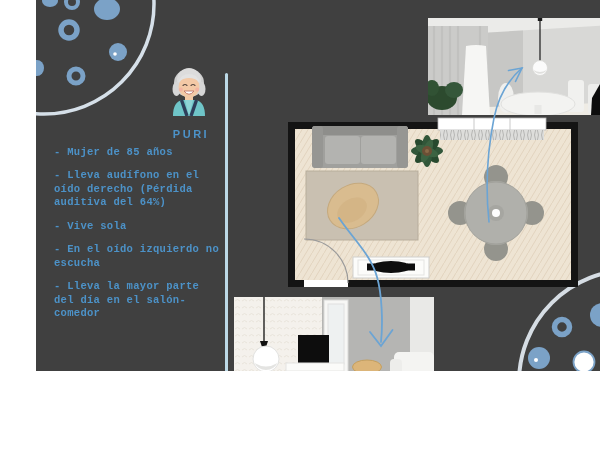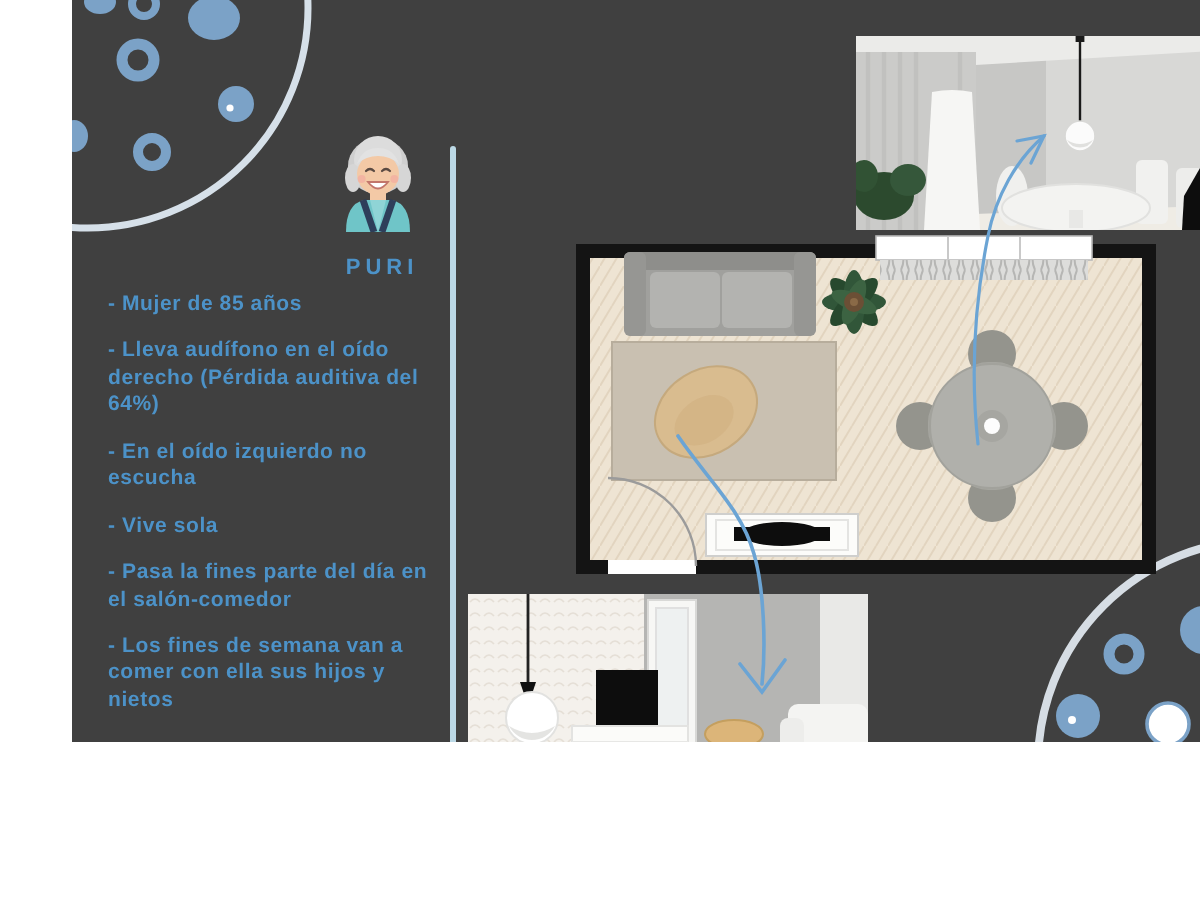--- a/index.html
+++ b/index.html
@@ -8,21 +8,21 @@
   .decor{position:absolute;pointer-events:none;}
   .decor.tl{left:0;top:0;}
   .decor.br{right:0;bottom:0;}
   .avatar{position:absolute;left:129px;top:66px;width:48px;height:50px;}
   .persona-name{position:absolute;left:128px;top:128px;width:54px;text-align:center;
       font-size:11px;font-weight:bold;letter-spacing:2.5px;color:#4c92c8;}
   .divider{position:absolute;left:189px;top:73px;width:3px;height:301px;
       background:#bcd9e6;border-radius:2px;}
   .facts{position:absolute;left:18px;top:146px;width:170px;}
   .facts p{margin:0 0 10px 0;font-size:10.5px;font-weight:bold;color:#4c92c8;
-      line-height:1.28;letter-spacing:0.3px;}
+      line-height:1.28;letter-spacing:0.3px;font-family:Liberation Mono, monospace;}
   .floorplan{position:absolute;left:252px;top:113px;width:290px;height:175px;}
   .render{position:absolute;}
   .render.dining{left:392px;top:18px;width:203px;height:97px;}
   .render.living{left:198px;top:297px;width:200px;height:93px;}
   .arrows{position:absolute;left:0;top:0;width:600px;height:449px;pointer-events:none;}
   .logo{position:absolute;left:300px;top:403px;transform:translateX(-50%);width:110px;height:40px;}
   .logo .mark{position:relative;display:block;width:110px;height:34px;}
   .logo svg{position:absolute;left:0;top:1px;}
   .logo .word{position:absolute;left:13px;top:2px;font-size:23px;font-weight:400;
       letter-spacing:3.5px;color:#a9bed2;}
@@ -75,24 +75,23 @@
     <path d="M31.5 34 L26 50" stroke="#2e3e5a" stroke-width="3.4"></path>
   </svg>
 
   <div class="persona-name">PURI</div>
 
   <div class="divider"></div>
 
   <div class="facts">
     <p>- Mujer de 85 años</p>
     <p>- Lleva audífono en el oído derecho (Pérdida auditiva del 64%)</p>
+    <p>- Vive sola</p>
     <p>- En el oído izquierdo no escucha</p>
-    <p>- Vive sola</p>
-    <p>- Pasa la fines parte del día en el salón-comedor</p>
-    <p>- Los fines de semana van a comer con ella sus hijos y nietos</p>
+    <p>- Lleva la mayor parte del día en el salón-comedor</p>
   </div>
 
   <svg class="render dining" width="203" height="97" viewBox="0 0 203 97">
     <rect x="0" y="0" width="203" height="97" fill="#d8d8d6"></rect>
     <rect x="0" y="0" width="95" height="97" fill="#c7c7c5"></rect>
     <polygon points="0,0 203,0 203,6 0,18" fill="#ebebe9"></polygon>
     <polygon points="0,97 203,97 203,84 0,91" fill="#efece5"></polygon>
     <rect x="0" y="8" width="60" height="89" fill="#cbcbc9"></rect>
     <path d="M6 8 L6 97 M14 8 L14 97 M22 8 L22 97 M30 8 L30 97 M52 8 L52 97" stroke="#bdbdbb" stroke-width="2.2" opacity="0.7"></path>
     <path d="M38 28 Q48 26 58 28 L62 97 L34 97 Z" fill="#f6f6f4"></path>

